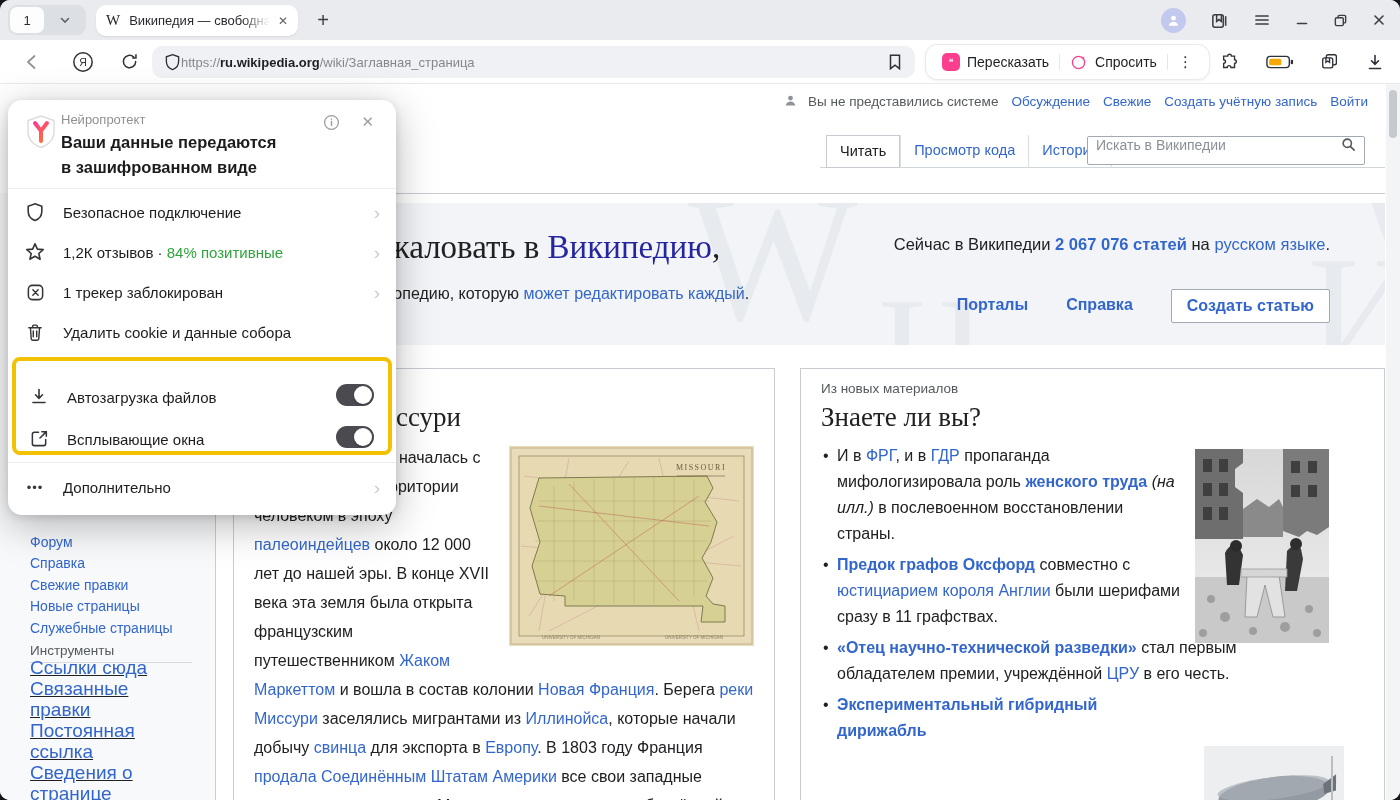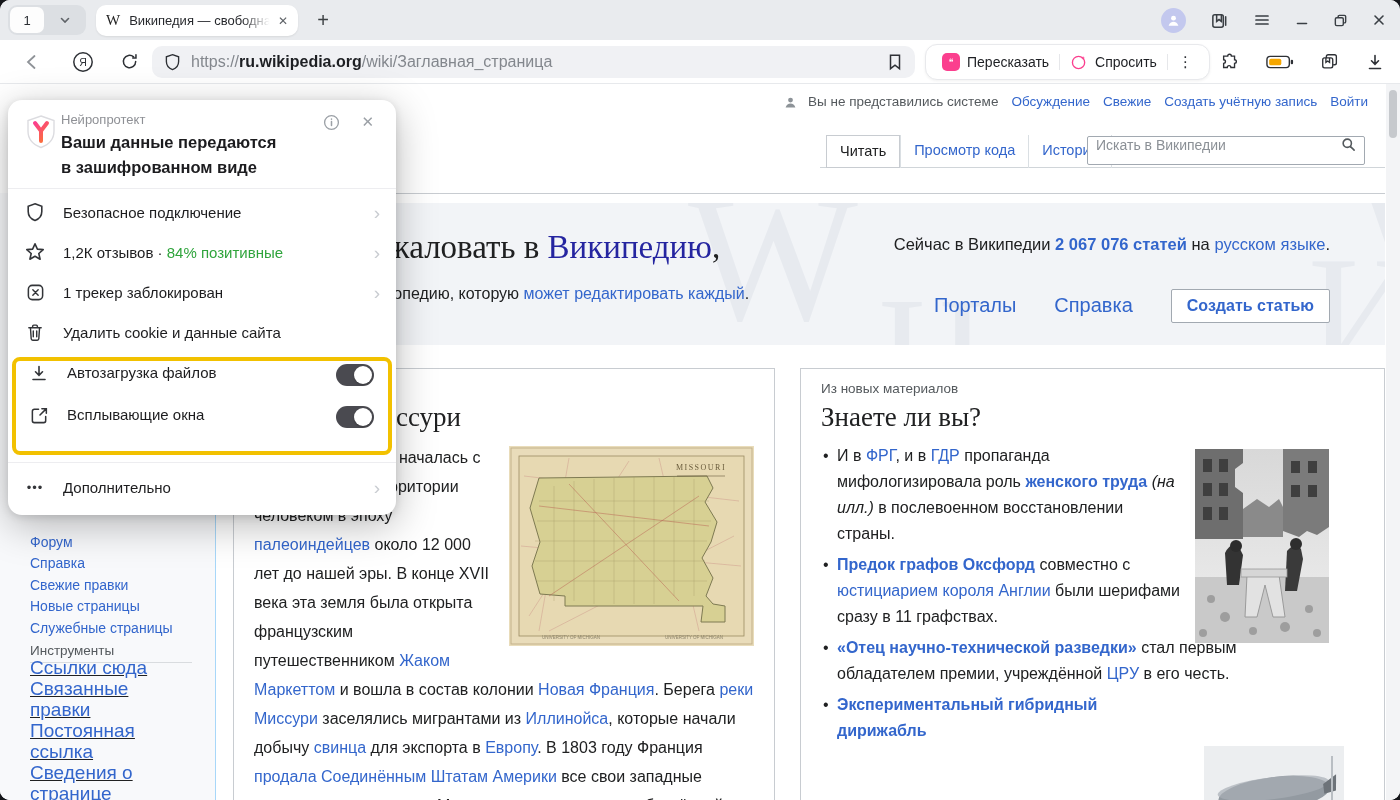--- a/index.html
+++ b/index.html
@@ -23,57 +23,57 @@
   .newtab{position:absolute;left:308px;top:5px;width:30px;height:30px;border:none;background:transparent;font-size:20px;color:#3c4043;line-height:30px;}
   .tabbar-right{position:absolute;right:14px;top:0;height:40px;display:flex;align-items:center;gap:24px;}
   .avatar{width:25px;height:25px;border-radius:50%;background:#c3c8ee;display:flex;align-items:center;justify-content:center;}
   .tb-ic{color:#3a3f44;display:flex;align-items:center;}
 
   
   .toolbar{position:absolute;left:0;top:40px;width:100%;height:44px;background:#fff;border-bottom:1px solid #e7e9ec;display:flex;align-items:center;}
   .nav-ic{color:#8f9398;margin-left:22px;display:flex;}
   .nav-ic.dark{color:#2e3136;}
   .urlbar{position:absolute;left:152px;top:6px;width:763px;height:32px;background:#f0f1f4;border-radius:10px;display:flex;align-items:center;padding:0 12px;}
-  .url-text{font-size:16px;margin-left:10px;white-space:nowrap;flex:1;}
+  .url-text{font-size:13px;white-space:nowrap;flex:1;}
   .url-scheme,.url-path{color:#83878d;}
   .url-host{color:#1d1f23;font-weight:600;}
   .ai-pill{position:absolute;left:925px;top:4px;height:36px;background:#fff;border:1px solid #e8e9ec;border-radius:12px;display:flex;align-items:center;padding:0 6px;box-shadow:0 1px 3px rgba(0,0,0,.06);}
   .ai-btn{display:flex;align-items:center;gap:7px;padding:0 10px;font-size:14px;color:#1d1f23;}
   .quote-ic{width:18px;height:18px;background:var(--ai_pink);border-radius:5px;color:#fff;font-size:9px;display:flex;align-items:center;justify-content:center;}
   .ai-div{width:1px;height:16px;background:#e6e7ea;}
   .kebab{padding:0 10px;color:#2e3136;font-size:15px;}
   .tool-right{position:absolute;right:16px;top:0;height:44px;display:flex;align-items:center;gap:26px;color:#2e3136;}
 
   
   .page{position:absolute;left:0;top:84px;width:1400px;height:716px;background:#fff;overflow:hidden;font-size:16px;color:#202122;}
   .side-bg{position:absolute;left:0;top:109px;width:215px;bottom:-100px;background:#f8f9fb;}
   .content-border{position:absolute;left:215px;top:109px;bottom:-100px;width:1px;background:var(--border_blue);}
   .personal{position:absolute;top:10px;right:32px;display:flex;align-items:center;gap:13px;font-size:13.5px;}
-  .personal .anon{color:#54595d;display:flex;align-items:flex-end;gap:11px;}
+  .personal .anon{color:#54595d;display:flex;align-items:flex-start;gap:11px;}
   .plink{color:var(--link_blue);}
   .head-tabs{position:absolute;left:826px;top:51px;height:33px;display:flex;}
   .htab{padding:7px 13px;font-size:14.5px;color:var(--link_blue);border-left:1px solid #dadfe3;}
   .htab:last-child{border-right:1px solid #dadfe3;}
   .htab.active{background:#fff;border:1px solid var(--box_border);color:#202122;}
   .head-line{position:absolute;left:820px;right:15px;top:83px;border-top:1px solid #d0d5d9;}
   .content-line{position:absolute;left:233px;right:15px;top:109px;border-top:1px solid var(--box_border);}
   .searchbox{position:absolute;right:35px;top:52px;width:278px;height:29px;border:1px solid #a2a9b1;border-radius:2px;background:#fff;display:flex;align-items:flex-start;padding:0 8px;}
   .searchbox input{border:none;outline:none;flex:1;font-size:14px;color:#202122;font-family:inherit;background:transparent;}
   .searchbox input::placeholder{color:#8b9096;}
 
   
   .banner{position:absolute;left:233px;right:15px;top:119px;height:142px;background:#f2f4f7;overflow:hidden;}
   .wm{position:absolute;font-family:"Liberation Serif",serif;color:#e7eaef;user-select:none;}
   .b-heading{position:absolute;left:23px;top:26px;font-family:"Liberation Serif",serif;font-size:33px;color:#202122;white-space:nowrap;}
   .b-heading .hl{color:var(--heading_navy);}
   .b-sub{position:absolute;left:23px;top:82px;font-size:16px;}
   .b-stats{position:absolute;top:32px;right:55px;font-size:16.5px;}
   .b-stats .cnt{color:var(--link_blue);font-weight:bold;}
   .b-actions{position:absolute;top:64px;right:55px;display:flex;align-items:center;gap:38px;}
-  .b-link{font-weight:normal;font-size:20px;color:var(--link_blue);margin-top:20px;}
+  .b-link{font-weight:bold;font-size:16px;color:var(--link_blue);margin-top:20px;}
   .b-btn{border:1px solid #a2a9b1;background:#fff;border-radius:2px;padding:7px 15px;font-weight:bold;font-size:16px;color:var(--link_blue);font-family:inherit;margin-top:22px;}
   a,.lnk{color:var(--link_blue);text-decoration:none;}
 
   
   .side-nav{position:absolute;left:30px;top:448px;list-style:none;font-size:14px;line-height:21.4px;}
   .side-head{position:absolute;left:30px;top:559px;width:162px;font-size:13.5px;color:#54595d;padding-bottom:4px;border-bottom:1px solid #d9dcdf;}
   .side-tools{position:absolute;left:30px;top:573px;width:152px;list-style:none;font-size:19px;line-height:21px;text-decoration:underline;}
   .side-nav li,.side-tools li{color:var(--link_blue);}
 
   
@@ -104,21 +104,21 @@
   .pp-info{position:absolute;right:56px;top:14px;color:#9ba0a6;}
   .pp-close{position:absolute;right:22px;top:13px;color:#9ba0a6;font-size:15px;}
   .pp-div{position:absolute;left:0;right:0;height:1px;background:#ededf0;}
   .pp-rows{position:absolute;left:0;top:92px;width:100%;}
   .pp-row{height:40px;display:flex;align-items:center;padding:0 16px;}
   .pp-ic{width:22px;display:flex;justify-content:center;color:#333539;margin-right:17px;flex:none;}
   .pp-label{font-size:15px;color:#1d1d1f;}
   .pp-green{color:var(--positive_green);}
   .pp-chev{margin-left:auto;color:#c9ccd1;font-size:19px;line-height:1;}
   .hi-box{position:absolute;left:4px;right:4px;top:257px;height:98px;border:4px solid var(--highlight_yellow);border-radius:8px;padding:3px 8px 3px 12px;}
-  .hi-row{height:42px;display:flex;align-items:flex-start;}
+  .hi-row{height:42px;display:flex;align-items:flex-end;}
   .switch{width:38px;height:22px;border-radius:11px;background:#cfd1d6;position:relative;margin-left:auto;margin-right:6px;flex:none;}
   .switch.on{background:var(--toggle_on);}
   .switch .knob{position:absolute;top:2px;right:2px;width:18px;height:18px;border-radius:50%;background:#fff;box-shadow:0 1px 2px rgba(0,0,0,.25);}
   .pp-more{position:absolute;left:0;top:367px;width:100%;}
   .pp-dots{letter-spacing:1px;font-size:13px;color:#333539;}
 </style>
 </head>
 <body>
 
 <div class="window">
@@ -470,21 +470,21 @@
         <span class="pp-label">1 трекер заблокирован</span>
         <span class="pp-chev">›</span>
       </div>
       <div class="pp-row">
         <span class="pp-ic">
           <svg width="18" height="19" viewBox="0 0 18 20" fill="none" stroke="currentColor" stroke-width="1.5">
               <path d="M2.5 5 h13 M6.5 5 V3.4 a1.2 1.2 0 0 1 1.2-1.2 h2.6 a1.2 1.2 0 0 1 1.2 1.2 V5 M4.2 5 l.8 11.6 a1.6 1.6 0 0 0 1.6 1.5 h4.8 a1.6 1.6 0 0 0 1.6-1.5 L13.8 5" stroke-linecap="round"></path>
               <path d="M7.2 8.5 v6 M10.8 8.5 v6" stroke-linecap="round"></path>
             </svg>
         </span>
-        <span class="pp-label">Удалить cookie и данные сайта</span>
+        <span class="pp-label">Удалить cookie и данные собора</span>
       </div>
     </div>
 
     <div class="hi-box">
       <div class="hi-row">
         <span class="pp-ic">
           <svg width="18" height="19" viewBox="0 0 18 19" fill="none" stroke="currentColor" stroke-width="1.6" stroke-linecap="round">
               <path d="M9 2.5 V11 M5.5 7.8 L9 11.3 L12.5 7.8"></path>
               <path d="M3 15.5 h12"></path>
             </svg>

